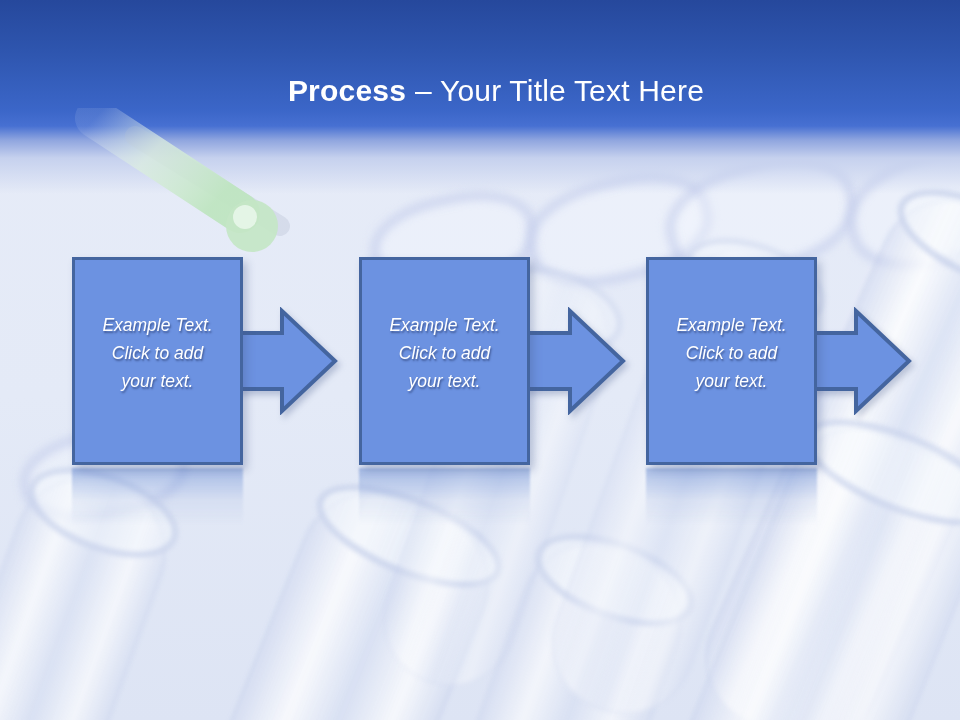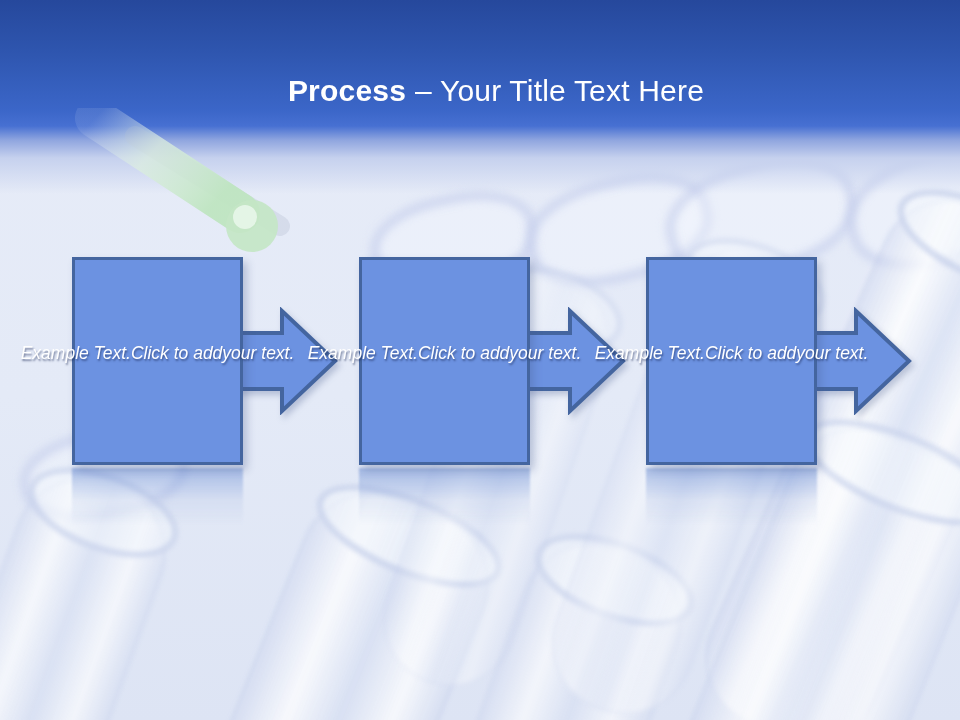--- a/index.html
+++ b/index.html
@@ -68,21 +68,21 @@
   .title .t-rest { margin-left: 9px; }
 
   
   .box {
     position: absolute; top: 257px; width: 171px; height: 208px;
     background: var(--box-fill, #6C92E1);
     border: 3px solid var(--box-border, #44659F);
     box-sizing: border-box;
     box-shadow: 4px 5px 8px rgba(70, 90, 140, 0.30);
     z-index: 8;
-    display: flex; flex-direction: row;
+    display: flex; flex-direction: column;
     align-items: center; justify-content: center;
     padding-bottom: 16px;
   }
   .box span {
     color: var(--box-text, #FFFFFF);
     font-style: italic;
     font-size: 17.5px; line-height: 28px;
     text-shadow: 1px 2px 2px rgba(25, 40, 85, 0.55);
     white-space: nowrap;
   }

